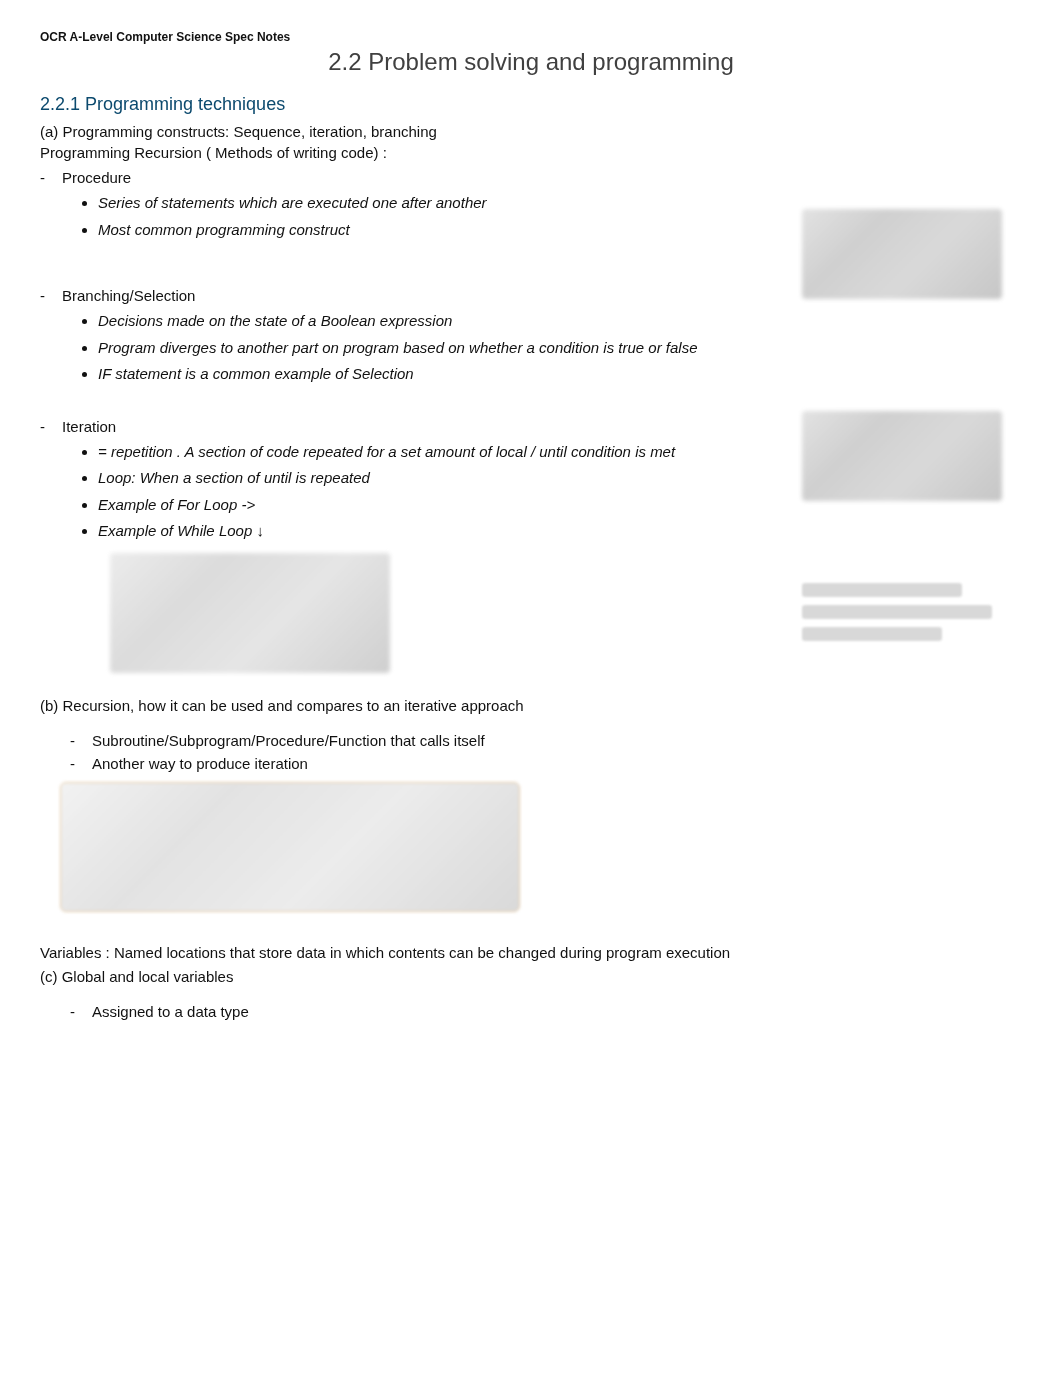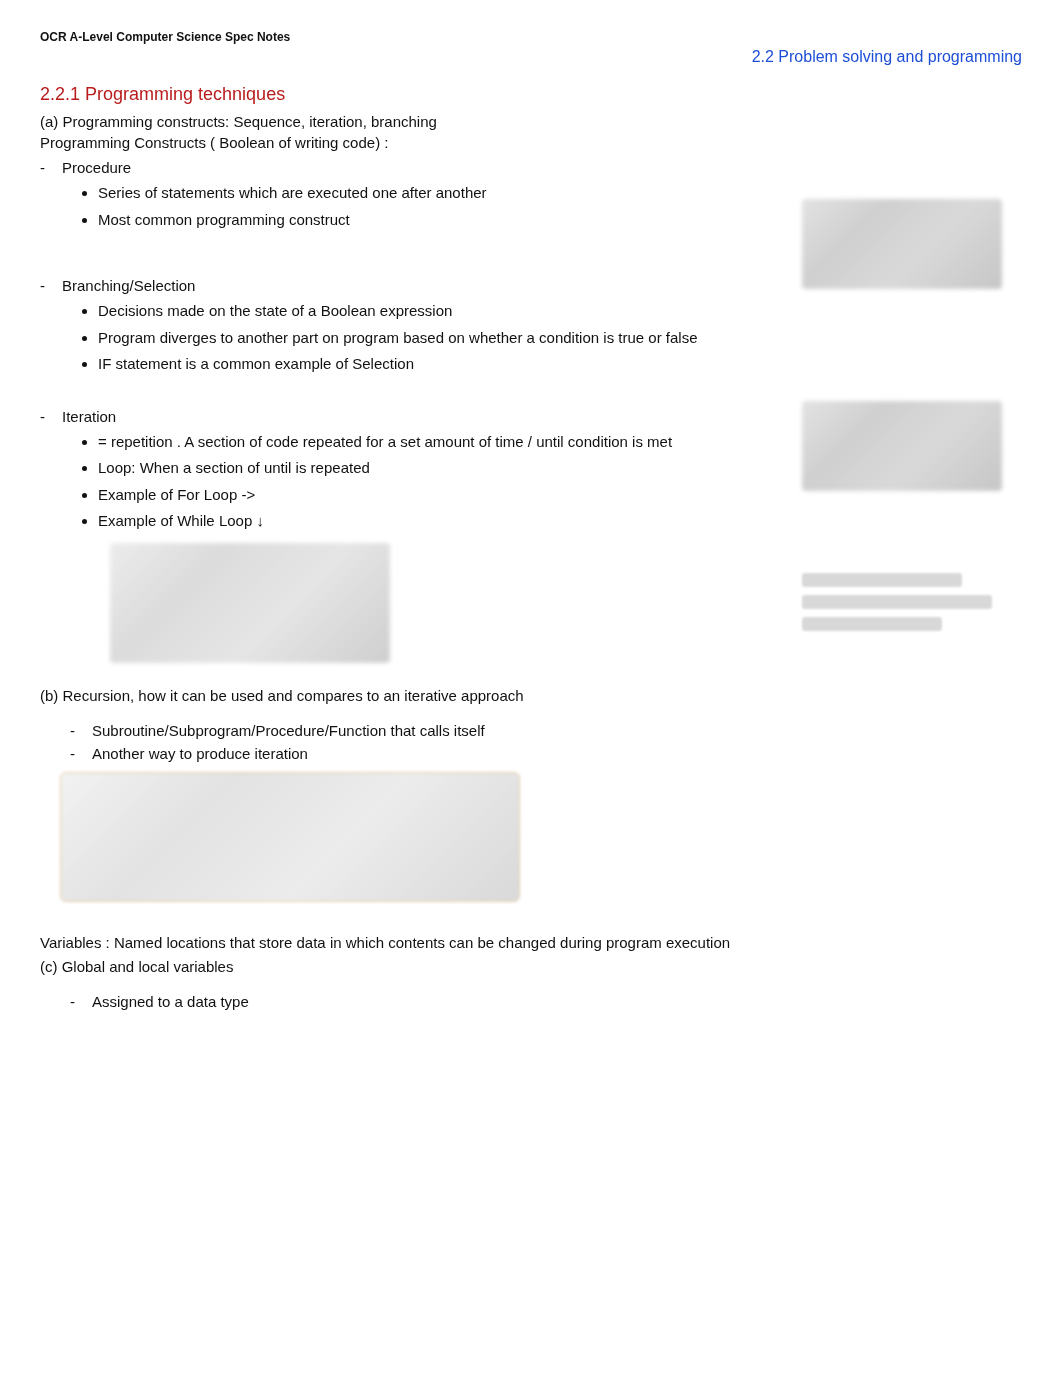--- a/index.html
+++ b/index.html
@@ -12,28 +12,28 @@
       min-height: 1377px;
       padding: 30px 40px;
     }
     .page-title {
       text-align: left;
       font-size: 12px;
       font-weight: bold;
       margin-bottom: 4px;
     }
     .page-subtitle {
-      text-align: right;
-      font-size: 16px;
-      color: #1d4ed8;
+      text-align: center;
+      font-size: 24px;
+      color: #404040;
       margin-bottom: 18px;
     }
     .section-heading {
       font-size: 18px;
-      color: #b91c1c;
+      color: #0c4a6e;
       margin-bottom: 8px;
       font-weight: normal;
     }
     .section-label {
       font-size: 15px;
       margin-bottom: 4px;
     }
     .construct-header {
       font-size: 15px;
       margin-bottom: 8px;
@@ -60,20 +60,21 @@
       opacity: 0.55;
     }
     ul {
       list-style: disc;
       padding-left: 28px;
       margin-bottom: 6px;
     }
     ul li {
       margin-bottom: 4px;
       line-height: 1.5;
+      font-style: italic;
     }
     .dash-item {
       display: flex;
       gap: 8px;
       margin-bottom: 6px;
       align-items: flex-start;
     }
     .dash-marker {
       min-width: 14px;
       font-weight: normal;
@@ -127,21 +128,21 @@
     }
   </style>
 </head>
 <body>
 
 <div class="page-title">OCR A-Level Computer Science Spec Notes</div>
 <div class="page-subtitle">2.2 Problem solving and programming</div>
 
 <div class="section-heading">2.2.1 Programming techniques</div>
 <div class="section-label">(a) Programming constructs: Sequence, iteration, branching</div>
-<div class="construct-header">Programming Constructs (      Boolean of writing code)    :</div>
+<div class="construct-header">Programming Recursion (      Methods of writing code)    :</div>
 
 <div class="content-area">
   <div class="left-col">
 
     <div class="construct-block">
       <div class="dash-item">
         <span class="dash-marker">-</span>
         <span>Procedure</span>
       </div>
       <div class="indent-block">
@@ -171,21 +172,21 @@
 
     <div class="spacer"></div>
 
     <div class="construct-block">
       <div class="dash-item">
         <span class="dash-marker">-</span>
         <span>Iteration</span>
       </div>
       <div class="indent-block">
         <ul>
-          <li>= repetition   . A section of code     repeated    for a  set amount of time / until condition is met</li>
+          <li>= repetition   . A section of code     repeated    for a  set amount of local / until condition is met</li>
           <li>Loop: When a section of until is repeated</li>
           <li>Example of   For Loop -&gt;</li>
           <li>Example of   While Loop   ↓</li>
         </ul>
         <div class="code-blurred"></div>
       </div>
     </div>
 
     <div class="section-b">
       <div class="section-label">(b) Recursion, how it can be used and compares to an iterative approach</div>

